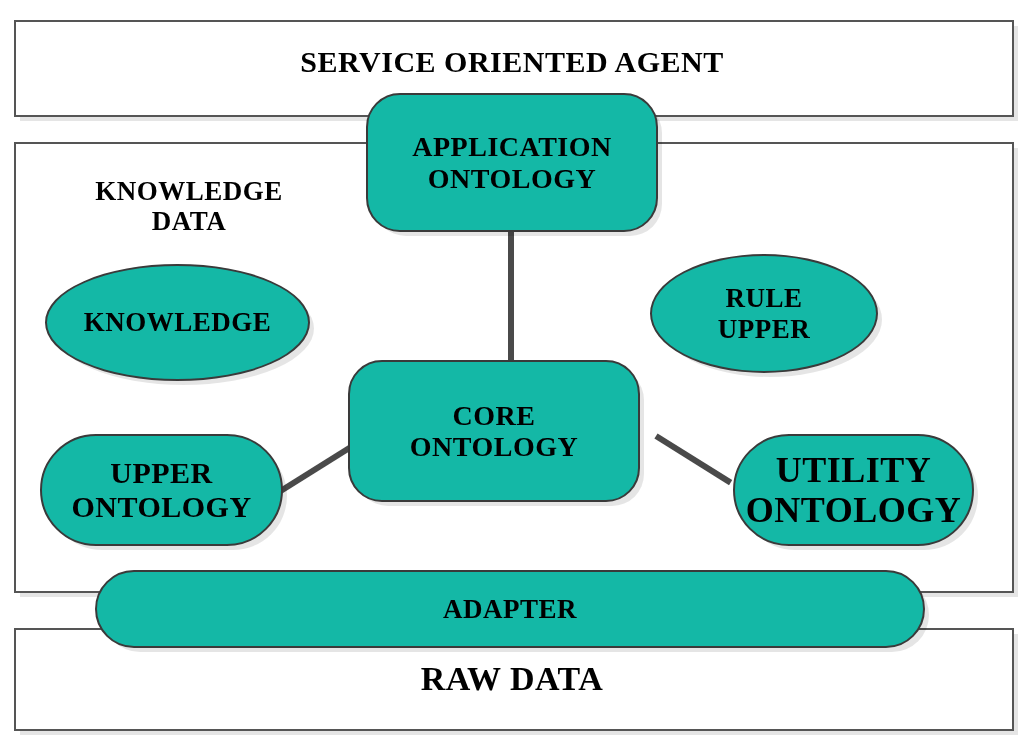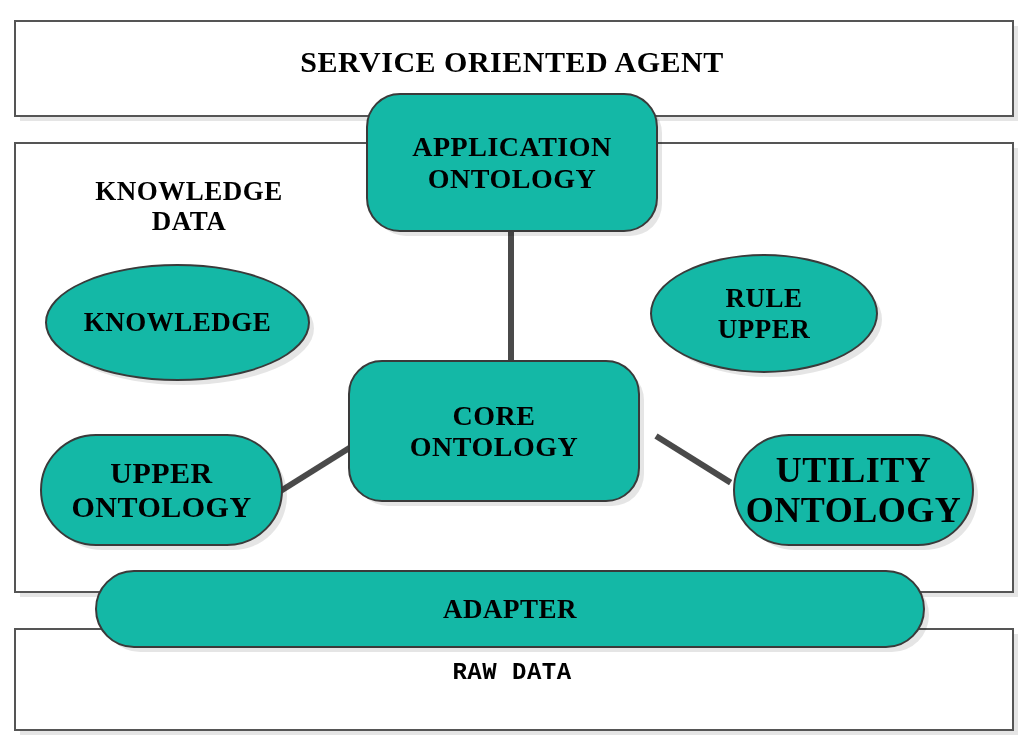--- a/index.html
+++ b/index.html
@@ -88,21 +88,21 @@
   .layer-line    { z-index: 2; }
   .layer-node    { z-index: 3; }
 
   
   #frame-agent   { position:absolute; left:14px;  top:20px;  width:996px; height:93px;  }
   #frame-kb      { position:absolute; left:14px;  top:142px; width:996px; height:447px; }
   #frame-raw     { position:absolute; left:14px;  top:628px; width:996px; height:99px;  }
 
   #label-agent   { left:14px;  top:45px;  width:996px; font-size:30px; }
   #label-kb      { left:58px;  top:163px; width:262px; font-size:27px;margin-top:13px; }
-  #label-raw     { left:14px;  top:660px; width:996px; font-size:24px;font-family:Liberation Mono, monospace; }
+  #label-raw     { left:14px;  top:660px; width:996px; font-size:34px; }
 
   #node-application { left:366px; top:93px;  width:292px; height:139px; font-size:28px; }
   #node-core        { left:348px; top:360px; width:292px; height:142px; font-size:28px; }
   #node-upper       { left:40px;  top:434px; width:243px; height:112px; font-size:30px; }
   #node-utility     { left:733px; top:434px; width:241px; height:112px; font-size:36px; }
   #node-reasoner    { left:45px;  top:264px; width:265px; height:117px; font-size:27px; }
   #node-rule        { left:650px; top:254px; width:228px; height:119px; font-size:27px; }
   #node-adapter     { left:95px;  top:570px; width:830px; height:78px;  font-size:27px; }
 
   #line-app-core    { left:508px; top:230px; width:6px; height:133px; }

